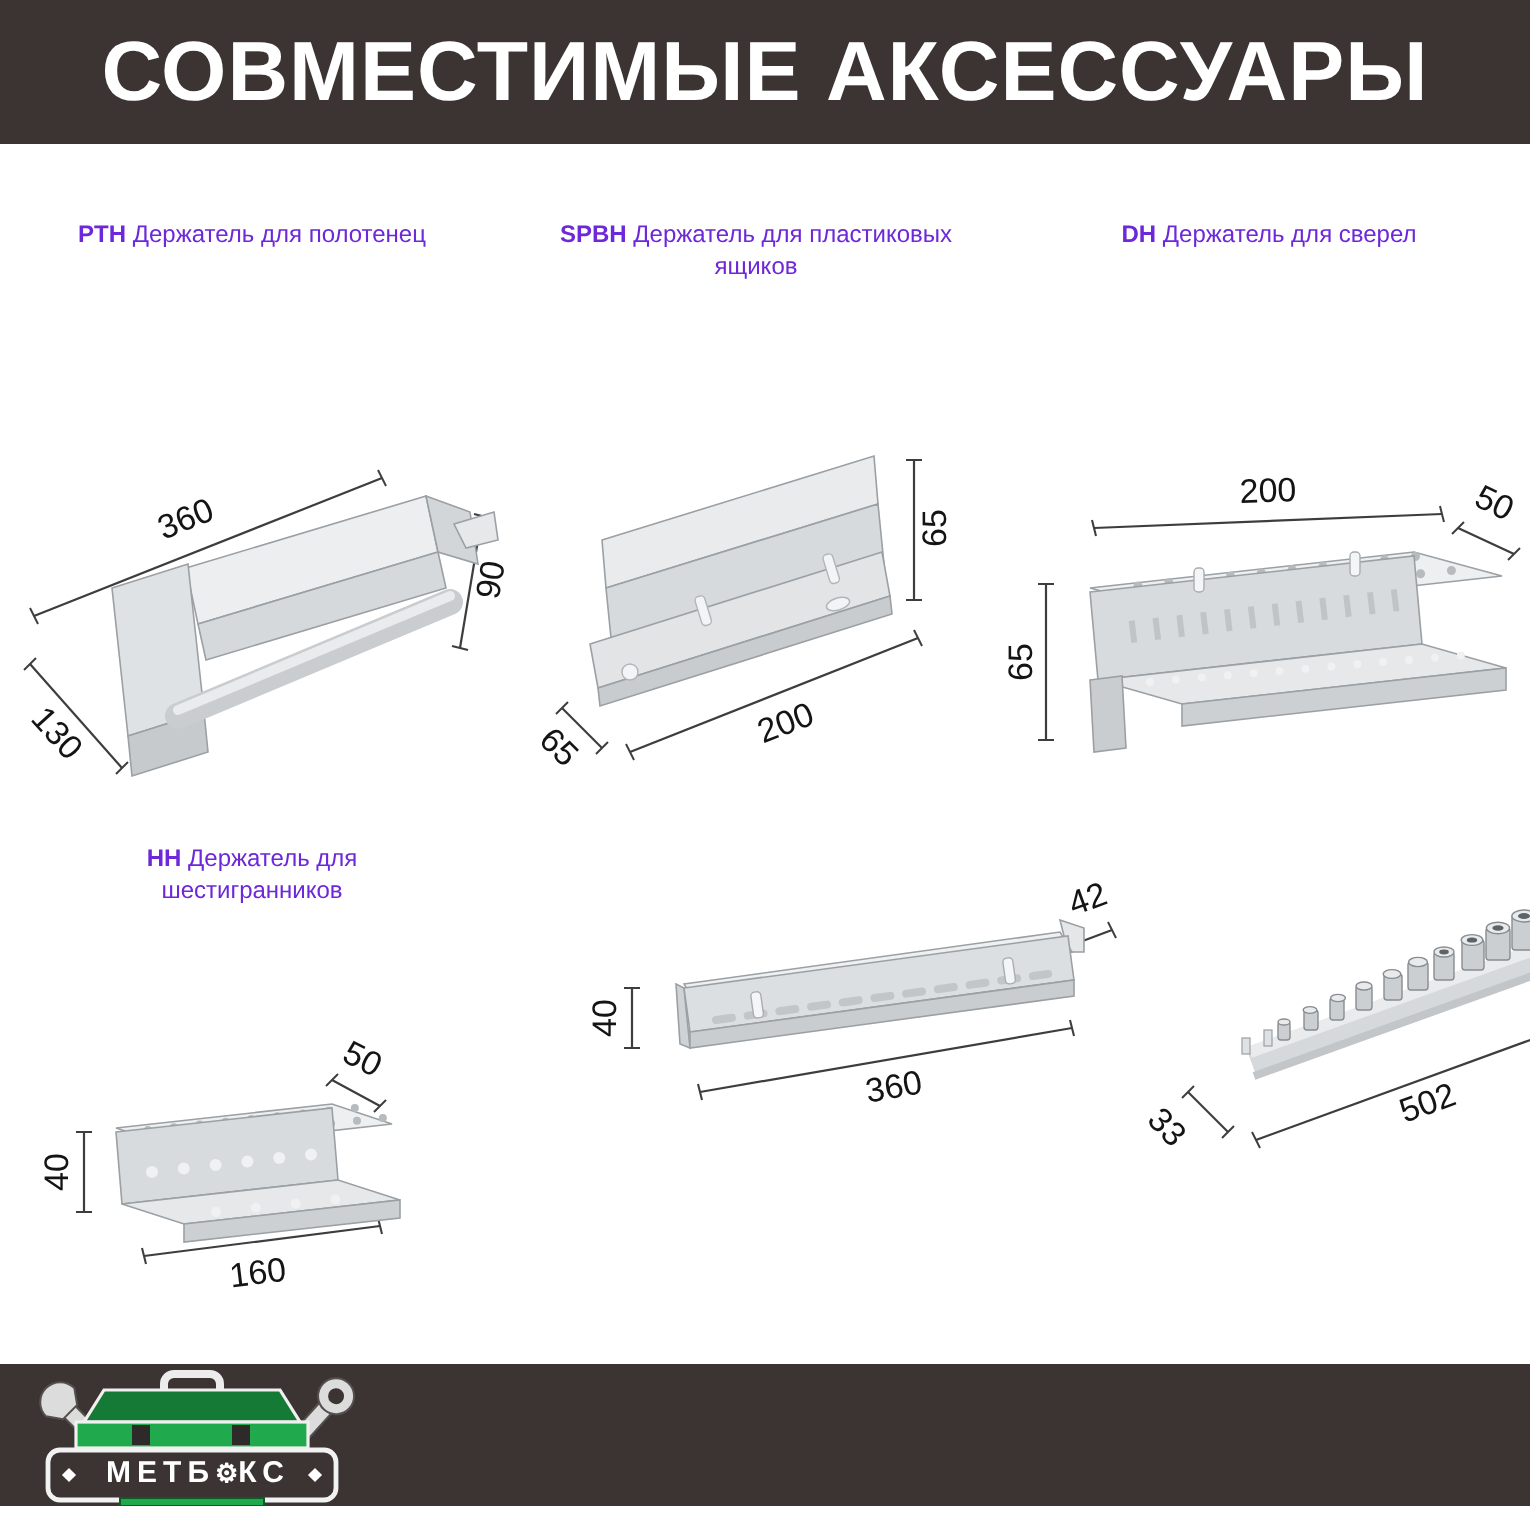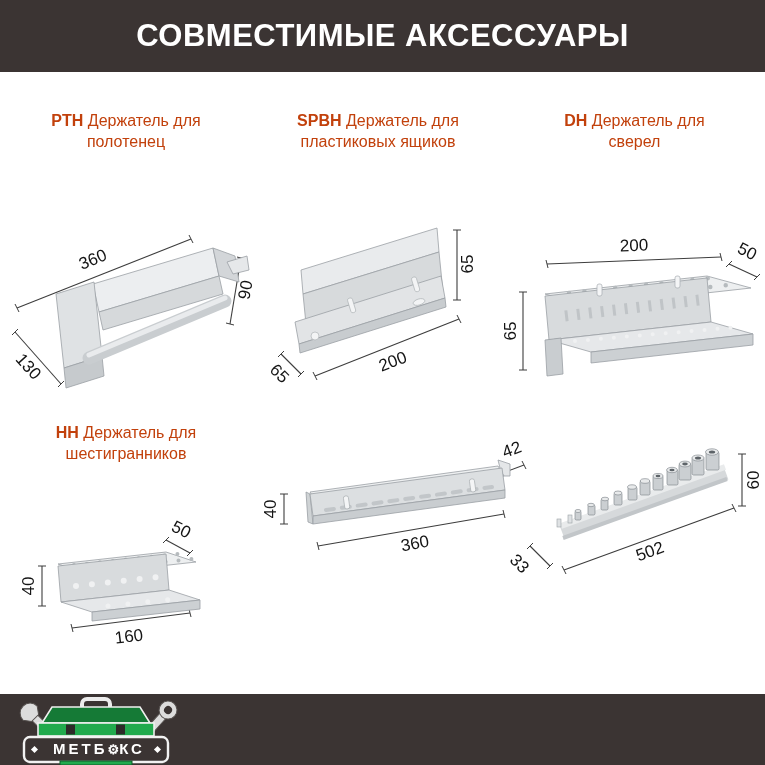--- a/index.html
+++ b/index.html
@@ -1,46 +1,46 @@
 <!DOCTYPE html>
 <html><head>
 <meta charset="utf-8">
 <style>
   html,body{margin:0;padding:0;background:#ffffff;font-family:"Liberation Sans",sans-serif;}
   .page{position:relative;width:765px;height:765px;background:#ffffff;overflow:hidden;}
 
   
   .header{height:72px;background:#3b3433;display:flex;align-items:center;justify-content:center;}
-  .header h1{margin:0;color:#ffffff;font-size:31px;font-weight:bold;letter-spacing:.5px;}
+  .header h1{margin:0;color:#ffffff;font-size:42px;font-weight:bold;letter-spacing:.5px;}
 
   
   .row{display:grid;grid-template-columns:252px 252px 261px;}
   .row1{margin-top:34px;}
-  .row2{margin-top:2px;}
+  .row2{margin-top:2px;gap:32px;}
   .cell{text-align:center;}
-  .ptitle{margin:0 auto;font-size:16px;line-height:1.33;color:#c2410c;font-weight:normal;}
+  .ptitle{margin:0 auto;font-size:12px;line-height:1.33;color:#6d28d9;font-weight:normal;}
   .ptitle b{font-weight:bold;}
   .w205{max-width:205px;} .w225{max-width:225px;} .w195{max-width:195px;}
   .w175{max-width:175px;} .w185{max-width:185px;} .w265{max-width:265px;}
   .tblock1{height:100px;padding-top:4px;box-sizing:border-box;}
   .tblock2{height:74px;padding-top:2px;box-sizing:border-box;}
   .figwrap1{height:212px;position:relative;}
   .figwrap2{height:170px;position:relative;}
   .fig{position:relative;margin:0 auto;}
 
   
   .dim{position:absolute;font-size:17px;color:#141414;white-space:nowrap;transform-origin:center;}
 
   
   svg .shape{stroke:#9aa0a4;stroke-width:.8;}
   svg .d{stroke:#3d3d3d;stroke-width:1.1;}
   svg .tick{stroke:#3d3d3d;stroke-width:1;}
 
   
-  .footer{position:absolute;left:0;bottom:0;width:765px;height:71px;background:#3b3433;}
+  .footer{position:absolute;left:0;bottom:12px;width:765px;height:71px;background:#3b3433;}
   .logo{position:absolute;left:10px;top:1px;width:180px;height:70px;}
   .logo-text{position:absolute;left:22px;top:45px;width:134px;text-align:center;color:#ffffff;
              font-weight:bold;font-size:15px;letter-spacing:3px;line-height:18px;}
   .logo-text .gear{font-size:13px;letter-spacing:0;}
 </style>
 </head>
 <body>
 
 <div class="page">
 

